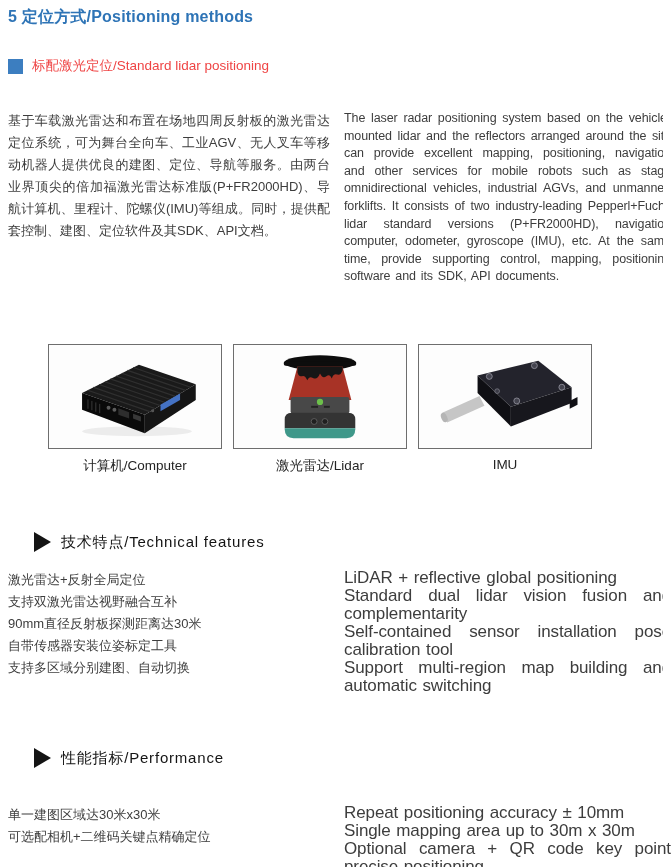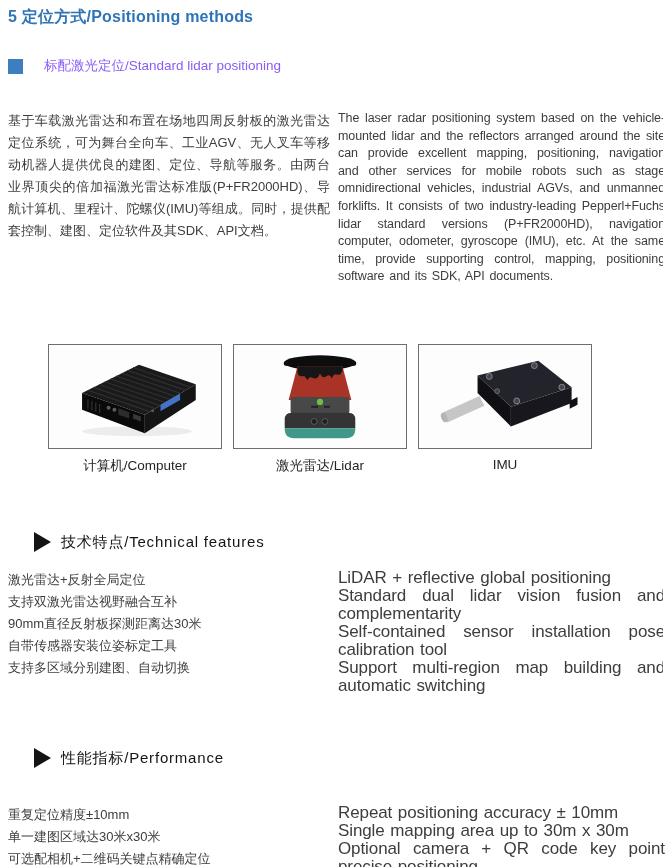--- a/index.html
+++ b/index.html
@@ -17,24 +17,24 @@
   .doc-title {
     margin: 0;
     font-size: 16px; line-height: 19px;
     font-weight: bold;
     color: #2E74B6;
     letter-spacing: 0.2px;
   }
   
   .subtitle-row { display: flex; align-items: center; gap: 9px; margin-top: 31px; }
   .subtitle-square { width: 15px; height: 15px; background: #3C7EC0; flex: 0 0 auto; }
-  .subtitle-text { font-size: 13.5px; font-weight: 500; color: #8b5cf6; margin-left: 12px; }
-
-  
-  .two-col { display: grid; grid-template-columns: 322px 327px; column-gap: 8px; }
+  .subtitle-text { font-size: 13.5px; font-weight: 500; color: #ef4444; }
+
+  
+  .two-col { display: grid; grid-template-columns: 322px 327px; column-gap: 14px; }
 
   .intro { margin-top: 35px; height: 234px; overflow: hidden; }
   .intro p { margin: 0; text-align: justify; }
   .intro .zh { font-size: 13px; line-height: 22px; }
   .intro .en { font-size: 12.5px; line-height: 17.6px; letter-spacing: -0.1px; word-spacing: 1.5px; }
 
   
   .figures { display: flex; gap: 11px; margin-left: 40px; margin-top: 0; }
   .figure { width: 174px; }
   .imgbox {
@@ -184,21 +184,20 @@
     </ul>
   </div>
 
   <div class="sec-header perf">
     <span class="tri"></span>
     <span class="sec-label">性能指标/Performance</span>
   </div>
 
   <div class="two-col perf-cols">
     <ul class="list zh">
-      <li>重复定位精度±10mm</li>
       <li>单一建图区域达30米x30米</li>
       <li>可选配相机+二维码关键点精确定位</li>
     </ul>
     <ul class="list en">
       <li>Repeat positioning accuracy ± 10mm</li>
       <li>Single mapping area up to 30m x 30m</li>
       <li>Optional camera + QR code key point precise positioning</li>
     </ul>
   </div>
 

